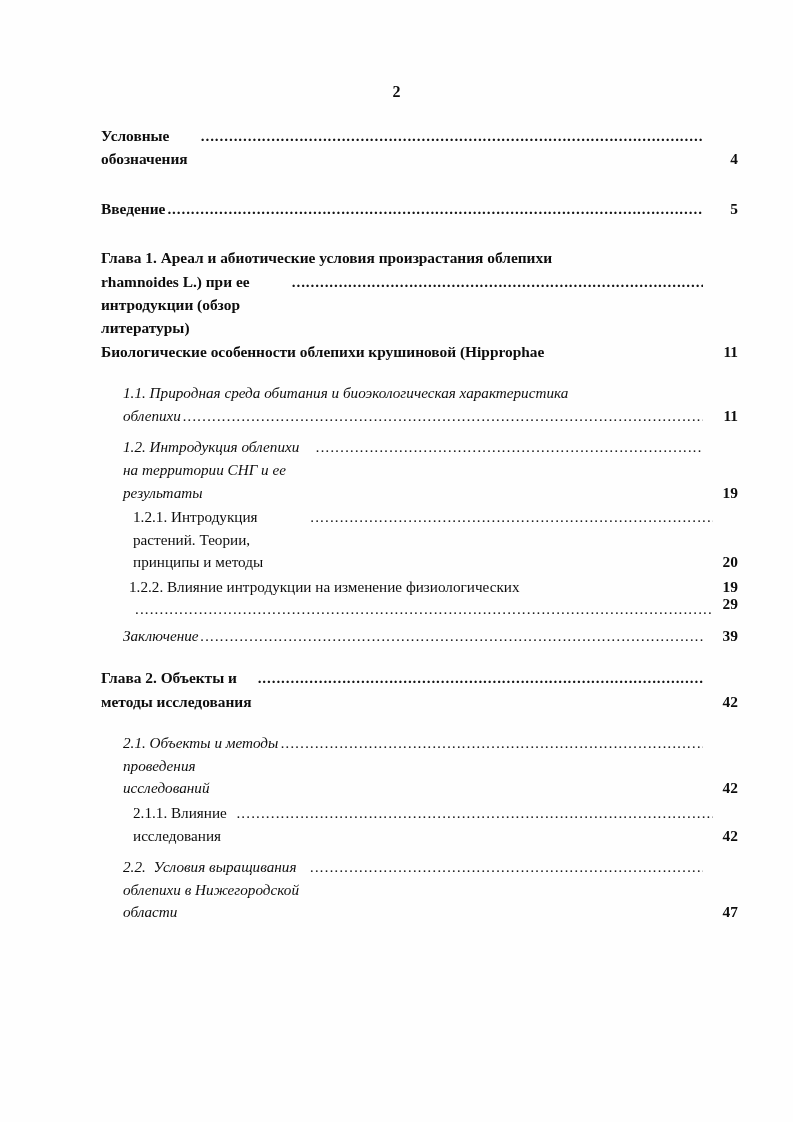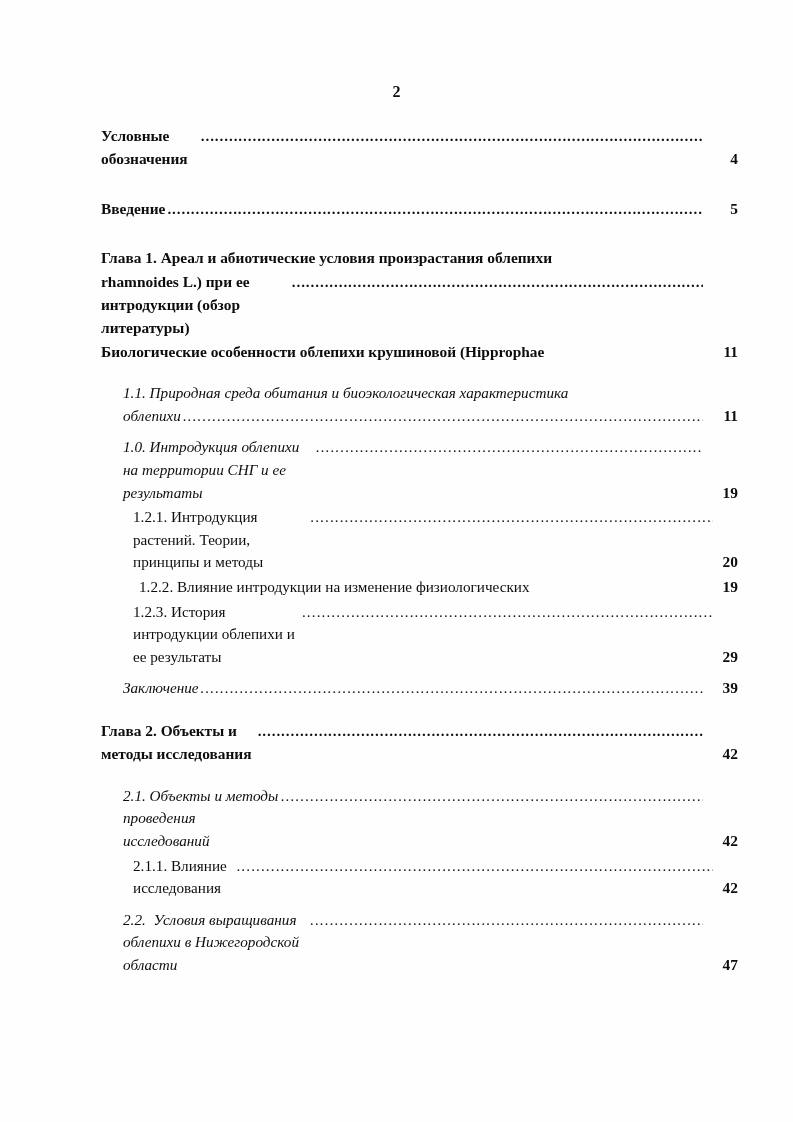--- a/index.html
+++ b/index.html
@@ -122,21 +122,21 @@
     width: 615px;
   }
   .lvl-1 .pageno { font-style: normal; }
 
   .lvl-2 {
     margin-left: 22px;
     width: 615px;
     text-indent: 10px;
   }
   .lvl-2 .line { text-indent: 0; }
-  .lvl-2 .line-first { margin-left: 16px; }
+  .lvl-2 .line-first { margin-left: 6px; }
   .lvl-2 .line-last.line-first { margin-left: 10px; }
 
   
   .gap-lg  { margin-top: 26px; }
   .gap-md  { margin-top: 19px; }
   .gap-sm  { margin-top: 9px; }
   .gap-xs  { margin-top: 2px; }
   .gap-0   { margin-top: 0; }
 </style>
 </head>
@@ -178,21 +178,21 @@
           <span class="lines">
             <span class="line line-first">1.1. Природная среда обитания и биоэкологическая характеристика</span>
             <span class="line line-last"><span class="txt">облепихи </span><span class="leader"></span></span>
           </span>
         </div>
         <span class="pageno">11</span>
       </div>
       <div class="entry lvl-1 gap-sm">
         <div class="entry-inner">
           <span class="lines">
-            <span class="line line-last line-first"><span class="txt">1.0. Интродукция облепихи на территории СНГ и ее результаты </span><span class="leader"></span></span>
+            <span class="line line-last line-first"><span class="txt">1.2. Интродукция облепихи на территории СНГ и ее результаты </span><span class="leader"></span></span>
           </span>
         </div>
         <span class="pageno">19</span>
       </div>
       <div class="entry lvl-2 gap-xs">
         <div class="entry-inner">
           <span class="lines">
             <span class="line line-last line-first"><span class="txt">1.2.1. Интродукция растений. Теории, принципы и методы</span><span class="leader"></span></span>
           </span>
         </div>
@@ -202,21 +202,21 @@
         <div class="entry-inner">
           <span class="lines">
             <span class="line line-first">1.2.2. Влияние интродукции на изменение физиологических</span>
           </span>
         </div>
         <span class="pageno">19</span>
       </div>
       <div class="entry lvl-2 gap-xs">
         <div class="entry-inner">
           <span class="lines">
-            <span class="line line-last line-first"><span class="txt">1.2.3. История интродукции облепихи и ее результаты </span><span class="leader"></span></span>
+            <span class="line line-last line-first"><span class="leader"></span></span>
           </span>
         </div>
         <span class="pageno">29</span>
       </div>
       <div class="entry lvl-1 gap-sm">
         <div class="entry-inner">
           <span class="lines">
             <span class="line line-last line-first"><span class="txt">Заключение</span><span class="leader"></span></span>
           </span>
         </div>

